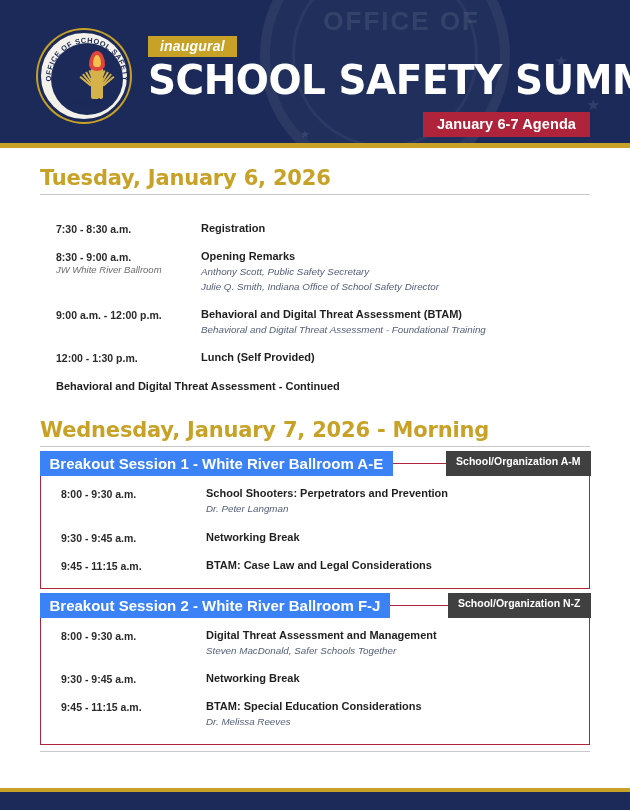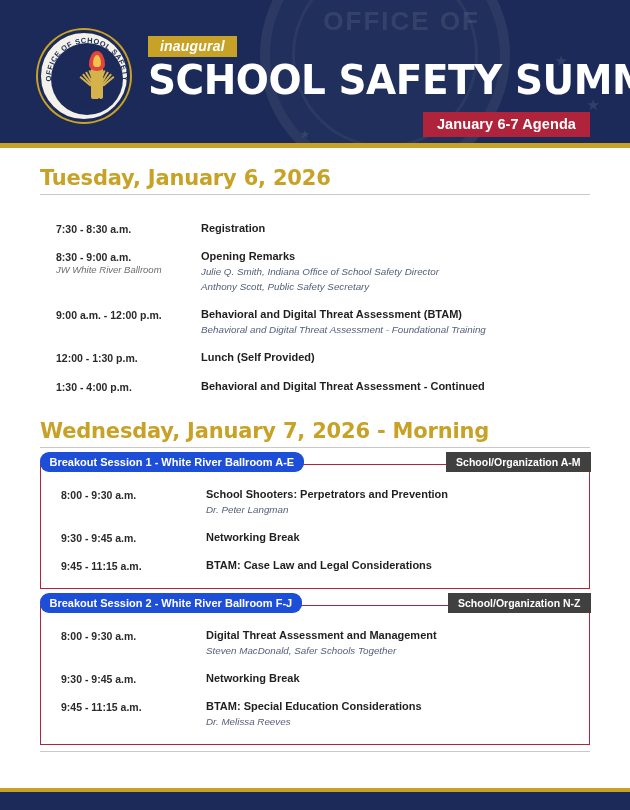--- a/index.html
+++ b/index.html
@@ -236,27 +236,26 @@
   }
   .breakout-header {
     position: absolute;
     left: -1.5px;
     top: -13px;
     display: flex;
     align-items: stretch;
     width: calc(100% + 3px);
   }
   .breakout-label {
-    background: #1d4ed8;
+    background: #3b82f6;
     color: #ffffff;
-    font-size: 11px;
+    font-size: 15px;
     font-weight: bold;
     padding: 4px 10px 4px 10px;
     white-space: nowrap;
-    border-radius: 9px;
   }
   .breakout-spacer { flex: 1; }
   .breakout-org {
     background: #404040;
     color: #ffffff;
     font-size: 10.5px;
     font-weight: bold;
     padding: 4px 10px 4px 10px;
     white-space: nowrap;
   }
@@ -337,22 +336,22 @@
         </div>
       </div>
 
       <div class="session-row">
         <div class="session-time">
           <span>8:30 - 9:00 a.m.</span>
           <span class="session-loc">JW White River Ballroom</span>
         </div>
         <div class="session-body">
           <div class="session-title">Opening Remarks</div>
+          <div class="session-sub">Anthony Scott, Public Safety Secretary</div>
           <div class="session-sub">Julie Q. Smith, Indiana Office of School Safety Director</div>
-          <div class="session-sub">Anthony Scott, Public Safety Secretary</div>
         </div>
       </div>
 
       <div class="session-row">
         <div class="session-time">
           <span>9:00 a.m. - 12:00 p.m.</span>
         </div>
         <div class="session-body">
           <div class="session-title">Behavioral and Digital Threat Assessment (BTAM)</div>
           <div class="session-sub">Behavioral and Digital Threat Assessment - Foundational Training</div>
@@ -362,23 +361,20 @@
       <div class="session-row">
         <div class="session-time">
           <span>12:00 - 1:30 p.m.</span>
         </div>
         <div class="session-body">
           <div class="session-title">Lunch (Self Provided)</div>
         </div>
       </div>
 
       <div class="session-row">
-        <div class="session-time">
-          <span>1:30 - 4:00 p.m.</span>
-        </div>
         <div class="session-body">
           <div class="session-title">Behavioral and Digital Threat Assessment - Continued</div>
         </div>
       </div>
 
     </div>
 
     <div class="day-heading second">Wednesday, January 7, 2026 - Morning</div>
 
     <div class="breakout">

